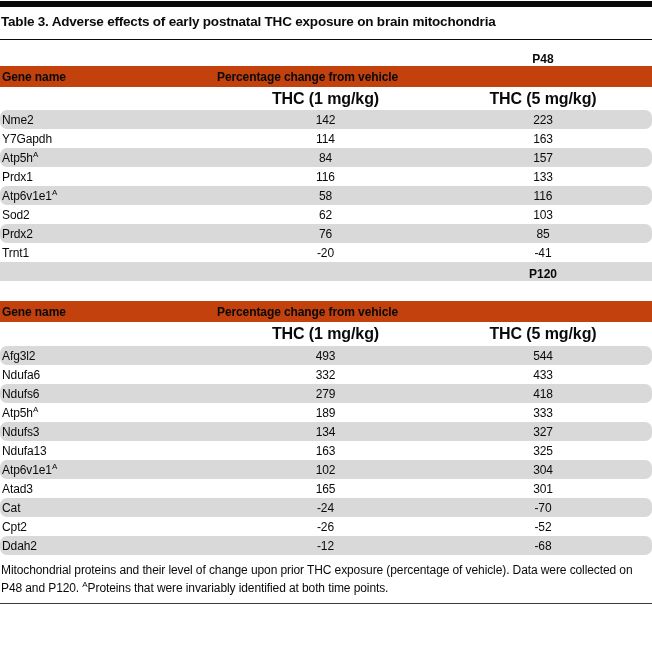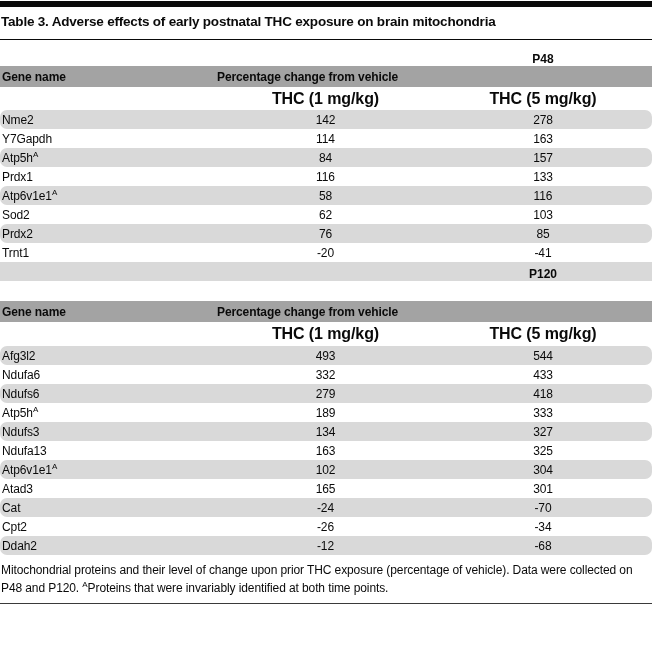--- a/index.html
+++ b/index.html
@@ -27,21 +27,21 @@
     padding: 6px 0 8px 1px;
     border-bottom: 1.5px solid #0a0a0a;
   }
 
   .row { display: flex; width: 100%; }
   .c1 { width: 217px; padding-left: 2px; text-align: left; }
   .c2 { width: 217px; text-align: center; }
   .c3 { width: 218px; text-align: center; }
   .cspan { width: 435px; text-align: left; }
 
-  .shaded { background: #a3a3a3; }
+  .shaded { background: #c2410c; }
 
   .timepoint-row {
     height: 26px;
     align-items: flex-end;
     padding-bottom: 0;
     font-weight: bold;
     font-size: 12px;
   }
   .timepoint-row.p120 { height: 20px; padding-bottom: 20px; }
 
@@ -113,21 +113,21 @@
     </div>
     <div class="row subheader-row">
       <div class="c1"></div>
       <div class="c2">THC (1 mg/kg)</div>
       <div class="c3">THC (5 mg/kg)</div>
     </div>
     <div class="rows">
   <div class="row data-row">
     <div class="c1"><span>Nme2</span><sup></sup></div>
     <div class="c2">142</div>
-    <div class="c3">278</div>
+    <div class="c3">223</div>
   </div>
 
   <div class="row data-row">
     <div class="c1"><span>Y7Gapdh</span><sup></sup></div>
     <div class="c2">114</div>
     <div class="c3">163</div>
   </div>
 
   <div class="row data-row">
     <div class="c1"><span>Atp5h</span><sup>A</sup></div>
@@ -234,21 +234,21 @@
 
   <div class="row data-row">
     <div class="c1"><span>Cat</span><sup></sup></div>
     <div class="c2">-24</div>
     <div class="c3">-70</div>
   </div>
 
   <div class="row data-row">
     <div class="c1"><span>Cpt2</span><sup></sup></div>
     <div class="c2">-26</div>
-    <div class="c3">-34</div>
+    <div class="c3">-52</div>
   </div>
 
   <div class="row data-row">
     <div class="c1"><span>Ddah2</span><sup></sup></div>
     <div class="c2">-12</div>
     <div class="c3">-68</div>
   </div>
 </div>
   </section>
 

